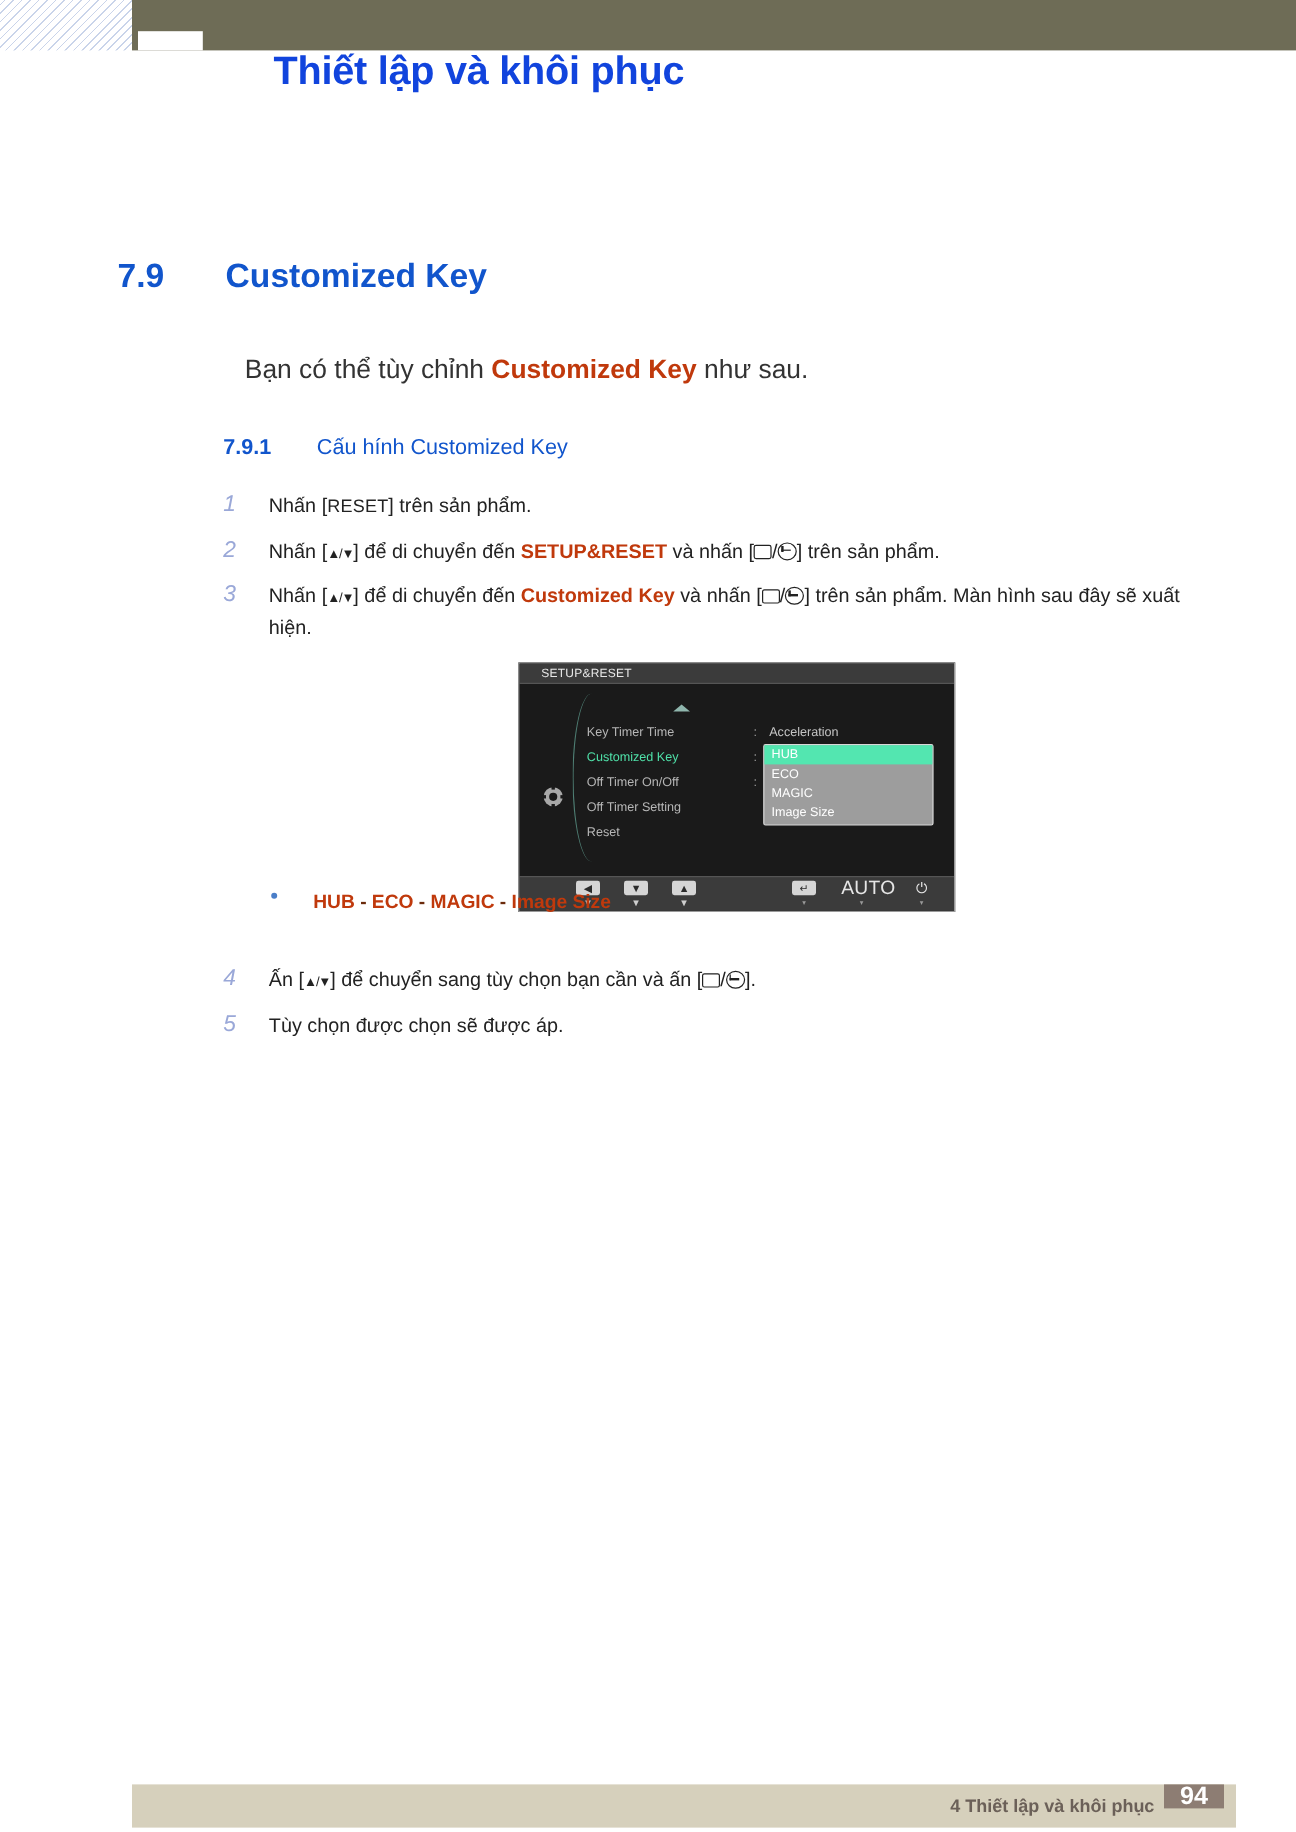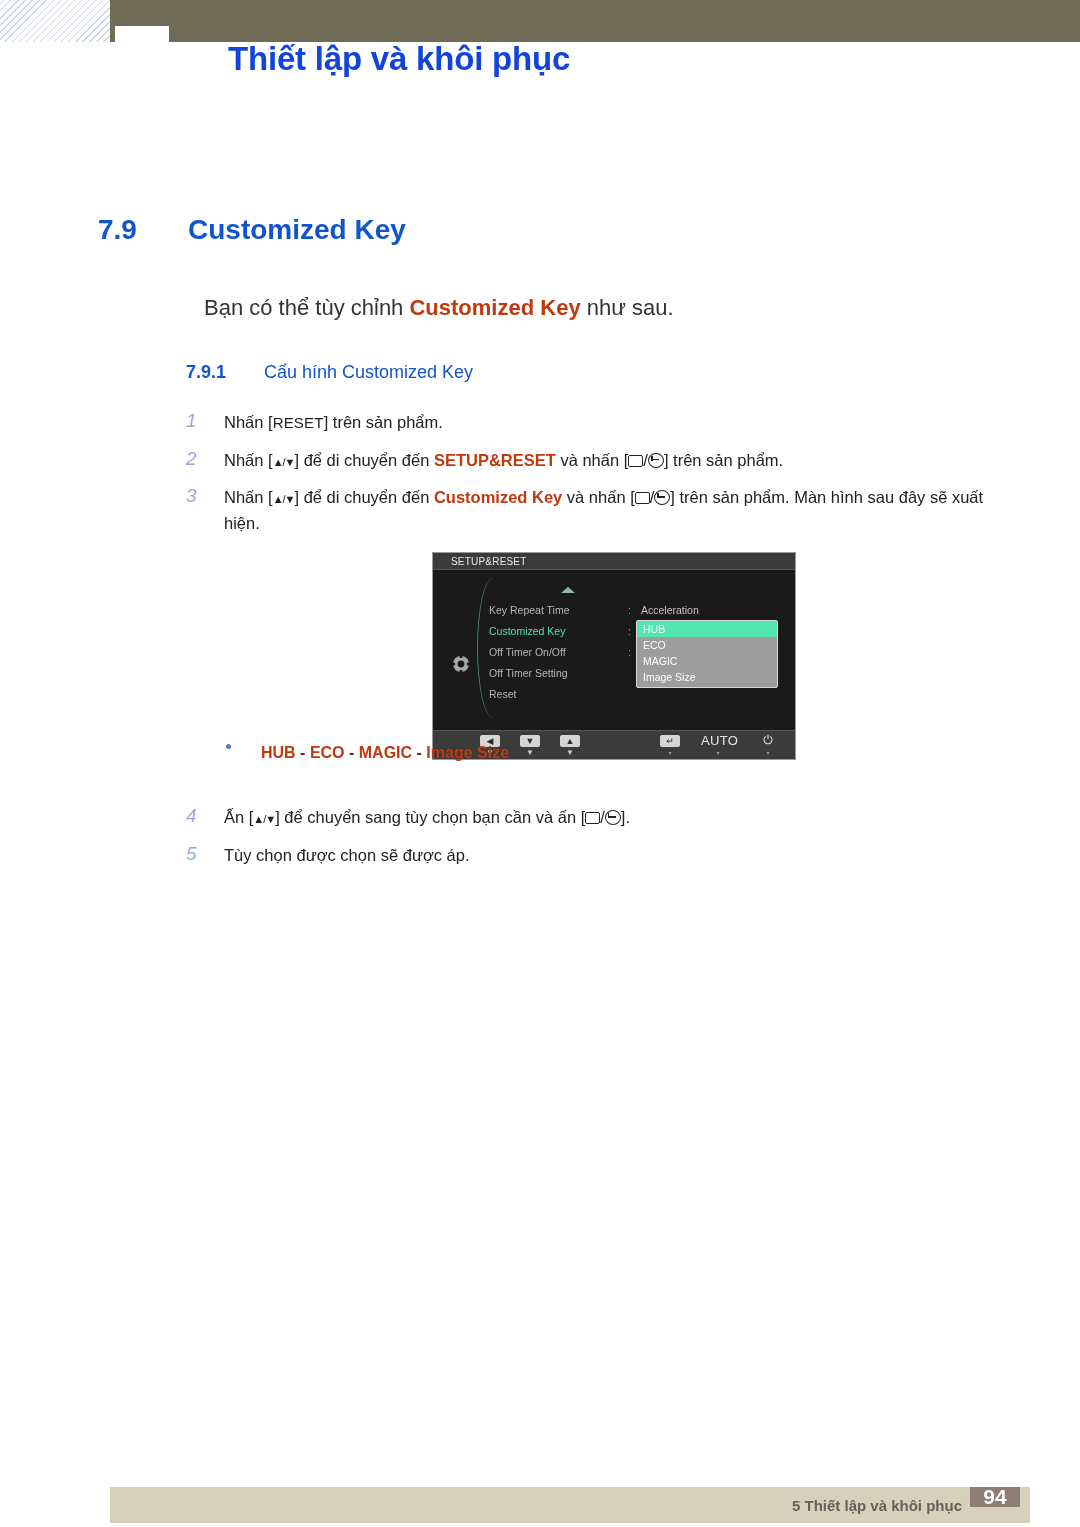--- a/index.html
+++ b/index.html
@@ -284,21 +284,21 @@
   .osd-key {
     display: inline-block;
     background: #d5d5d5;
     color: #2a2a2a;
     width: 20px; height: 12px;
     line-height: 12px;
     font-size: 9px;
     border-radius: 2px;
   }
   .osd-auto {
-    font-size: 13px;
+    font-size: 16px;
     color: #e6e6e6;
     letter-spacing: 0.3px;
   }
   .osd-power {
     font-size: 12px;
     color: #e6e6e6;
   }
   .osd-tick {
     display: block;
     margin-top: 2px;
@@ -412,21 +412,21 @@
       <circle cx="10" cy="10" r="8" fill="#a8a8a8"></circle>
       <circle cx="10" cy="10" r="3.4" fill="#1a1a1a"></circle>
       <rect x="8.6" y="0" width="2.8" height="4" fill="#1a1a1a"></rect>
       <rect x="8.6" y="16" width="2.8" height="4" fill="#1a1a1a"></rect>
       <rect x="0" y="8.6" width="4" height="2.8" fill="#1a1a1a"></rect>
       <rect x="16" y="8.6" width="4" height="2.8" fill="#1a1a1a"></rect>
     </svg>
     <div class="osd-arc"></div>
     <div class="osd-uparrow"></div>
     <div class="osd-menu" id="osd-menu-list">
-        <div class="osd-menu-item">Key Repeat Time</div>
+        <div class="osd-menu-item">Key Timer Time</div>
         <div class="osd-menu-item active">Customized Key</div>
         <div class="osd-menu-item">Off Timer On/Off</div>
         <div class="osd-menu-item">Off Timer Setting</div>
         <div class="osd-menu-item">Reset</div>
       </div>
     <div class="osd-colons" id="osd-colon-list">
         <div class="osd-colon">:</div>
         <div class="osd-colon">:</div>
         <div class="osd-colon">:</div>
         <div class="osd-colon"></div>
@@ -478,14 +478,14 @@
       <div class="step-num">4</div>
       <div class="step-body"><span>Ấn [</span><span class="ico-ud">▲/▼</span><span>] để chuyển sang tùy chọn bạn cần và ấn [</span><span class="ico-rect"></span><span>/</span><span class="ico-enter"></span><span>].</span></div>
     </div>
     <div class="step">
       <div class="step-num">5</div>
       <div class="step-body"><span>Tùy chọn được chọn sẽ được áp.</span></div>
     </div>
   </div>
 
 <div class="footer-bar"></div>
-<div class="footer-text">5 Thiết lập và khôi phục</div>
+<div class="footer-text">4 Thiết lập và khôi phục</div>
 <div class="footer-page">94</div>
 
 </body></html>

